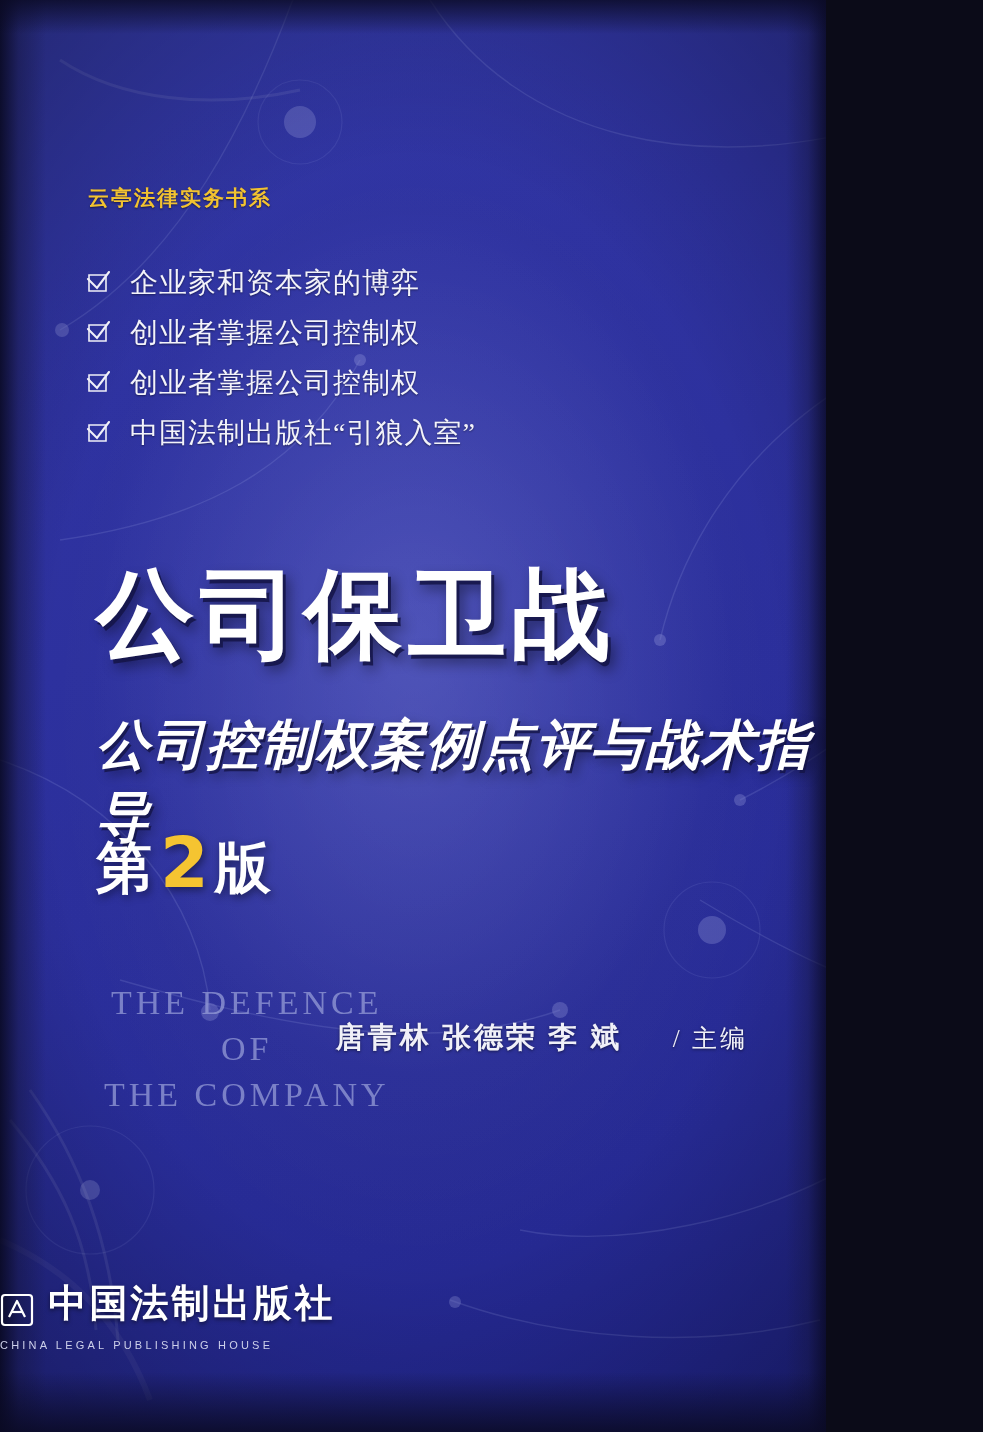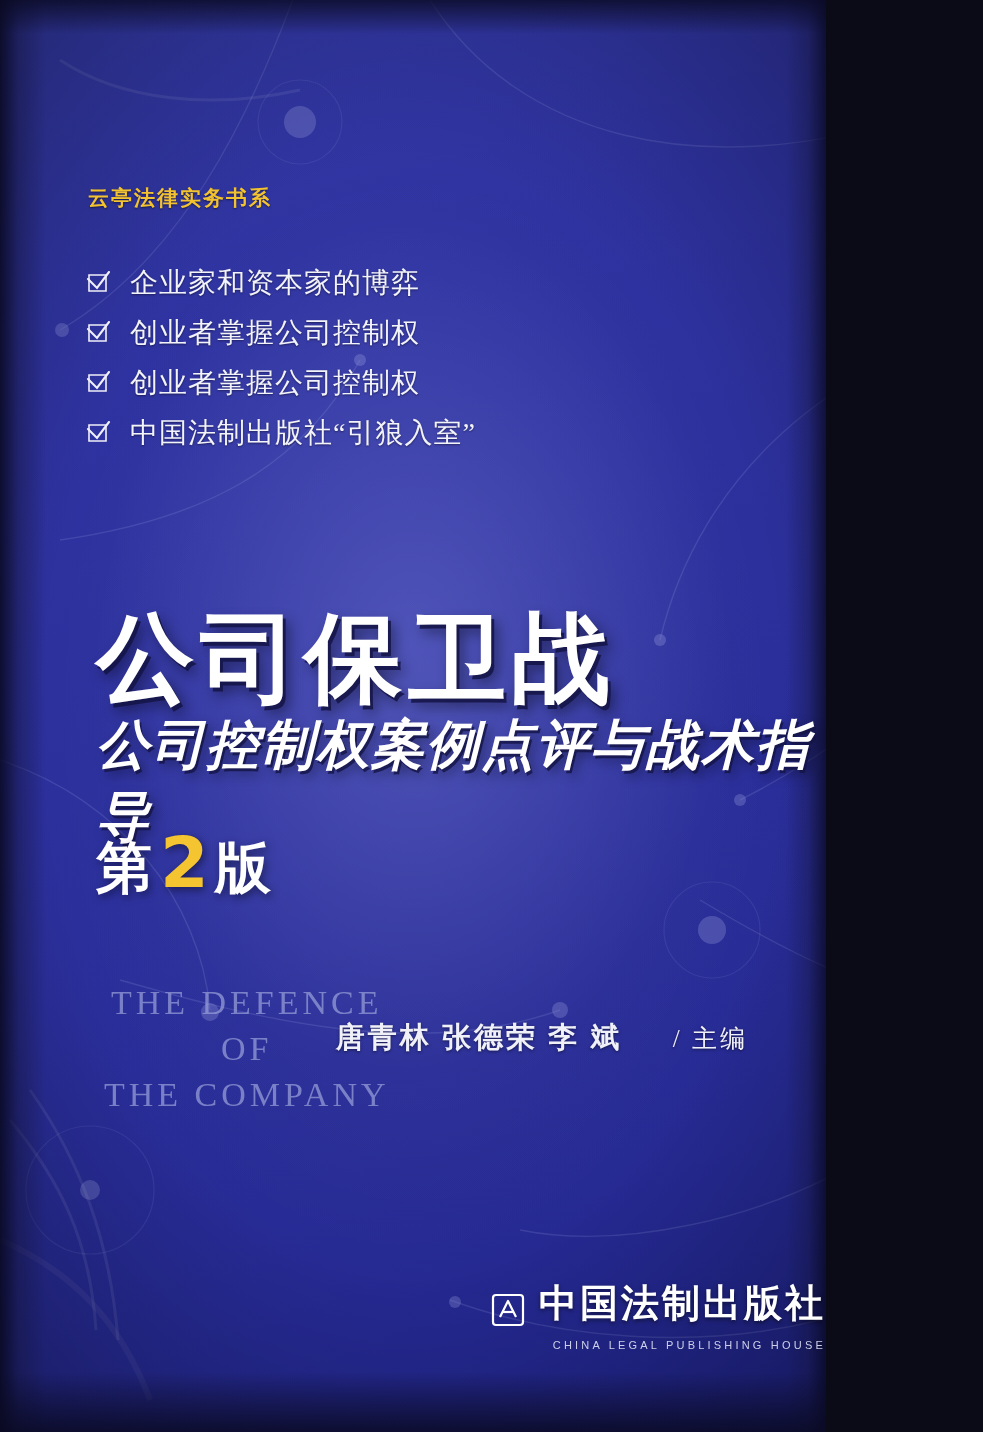--- a/index.html
+++ b/index.html
@@ -114,21 +114,20 @@
     top: 565px;
     font-family: "DejaVu Sans", sans-serif;
     font-weight: bold;
     font-size: 98px;
     line-height: 1.0;
     letter-spacing: 6px;
     color: #ffffff;
     text-shadow:
       3px 4px 0px rgba(20,20,70,0.85),
       6px 8px 14px rgba(0,0,0,0.45);
-    margin-top: 44px;
   }
   .subtitle {
     position: absolute;
     left: 96px;
     top: 710px;
     font-family: "DejaVu Sans", sans-serif;
     font-weight: bold;
     font-size: 53px;
     letter-spacing: 2px;
     color: #ffffff;
@@ -189,21 +188,21 @@
     font-size: 25px;
     margin-left: 40px;
   }
 
   
   .publisher {
     position: absolute;
     left: 0;
     right: 0;
     top: 1278px;
-    text-align: right;
+    text-align: left;
   }
   .publisher-cn {
     font-family: "DejaVu Sans", sans-serif;
     font-weight: bold;
     font-size: 38px;
     letter-spacing: 3px;
     color: #ffffff;
     text-shadow: 0 2px 4px rgba(0,0,0,0.5);
   }
   .publisher-en {

